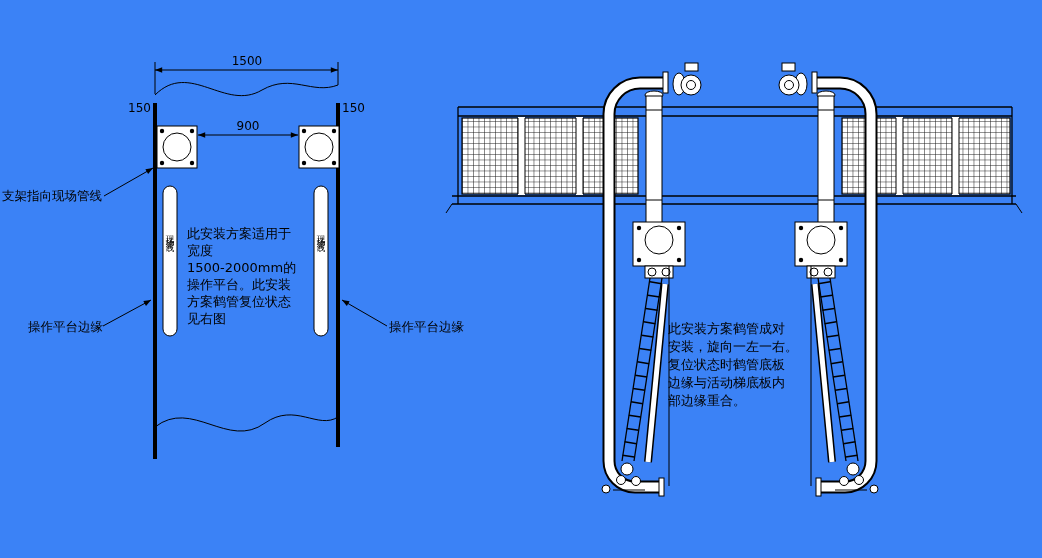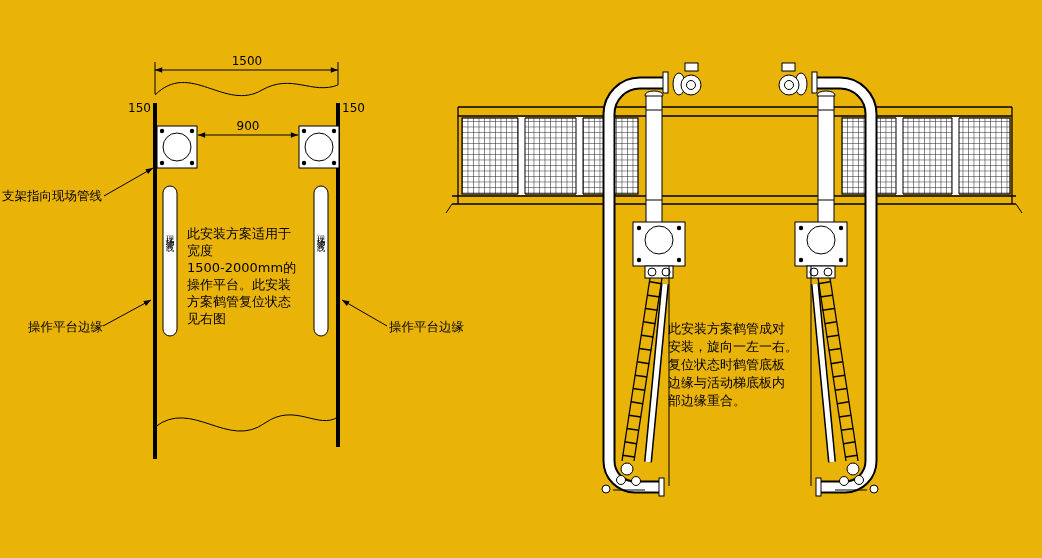--- a/index.html
+++ b/index.html
@@ -1,18 +1,18 @@
 <!DOCTYPE html>
 <html><head>
 <meta charset="utf-8">
 <style>
   * { margin:0; padding:0; box-sizing:border-box; }
   html,body { background:#ffffff; }
   body { font-family:"DejaVu Sans", sans-serif; }
-  .canvas { position:relative; width:1042px; height:558px; background:#eab308; overflow:hidden; }
+  .canvas { position:relative; width:1042px; height:558px; background:#3b82f6; overflow:hidden; }
   svg { display:block; }
   svg text { fill:#000; font-family:"DejaVu Sans", sans-serif; }
   .thin  { stroke:#000; stroke-width:1; fill:none; }
   .thin2 { stroke:#000; stroke-width:1.3; fill:none; }
   .thick { stroke:#000; stroke-width:4; fill:none; }
   .w { fill:#ffffff; stroke:#000; stroke-width:1; }
   .b { fill:#000; stroke:none; }
   .dim-text   { font-size:12px; }
   .label-text { font-size:12.5px; }
   .note-text  { font-size:13px; }

